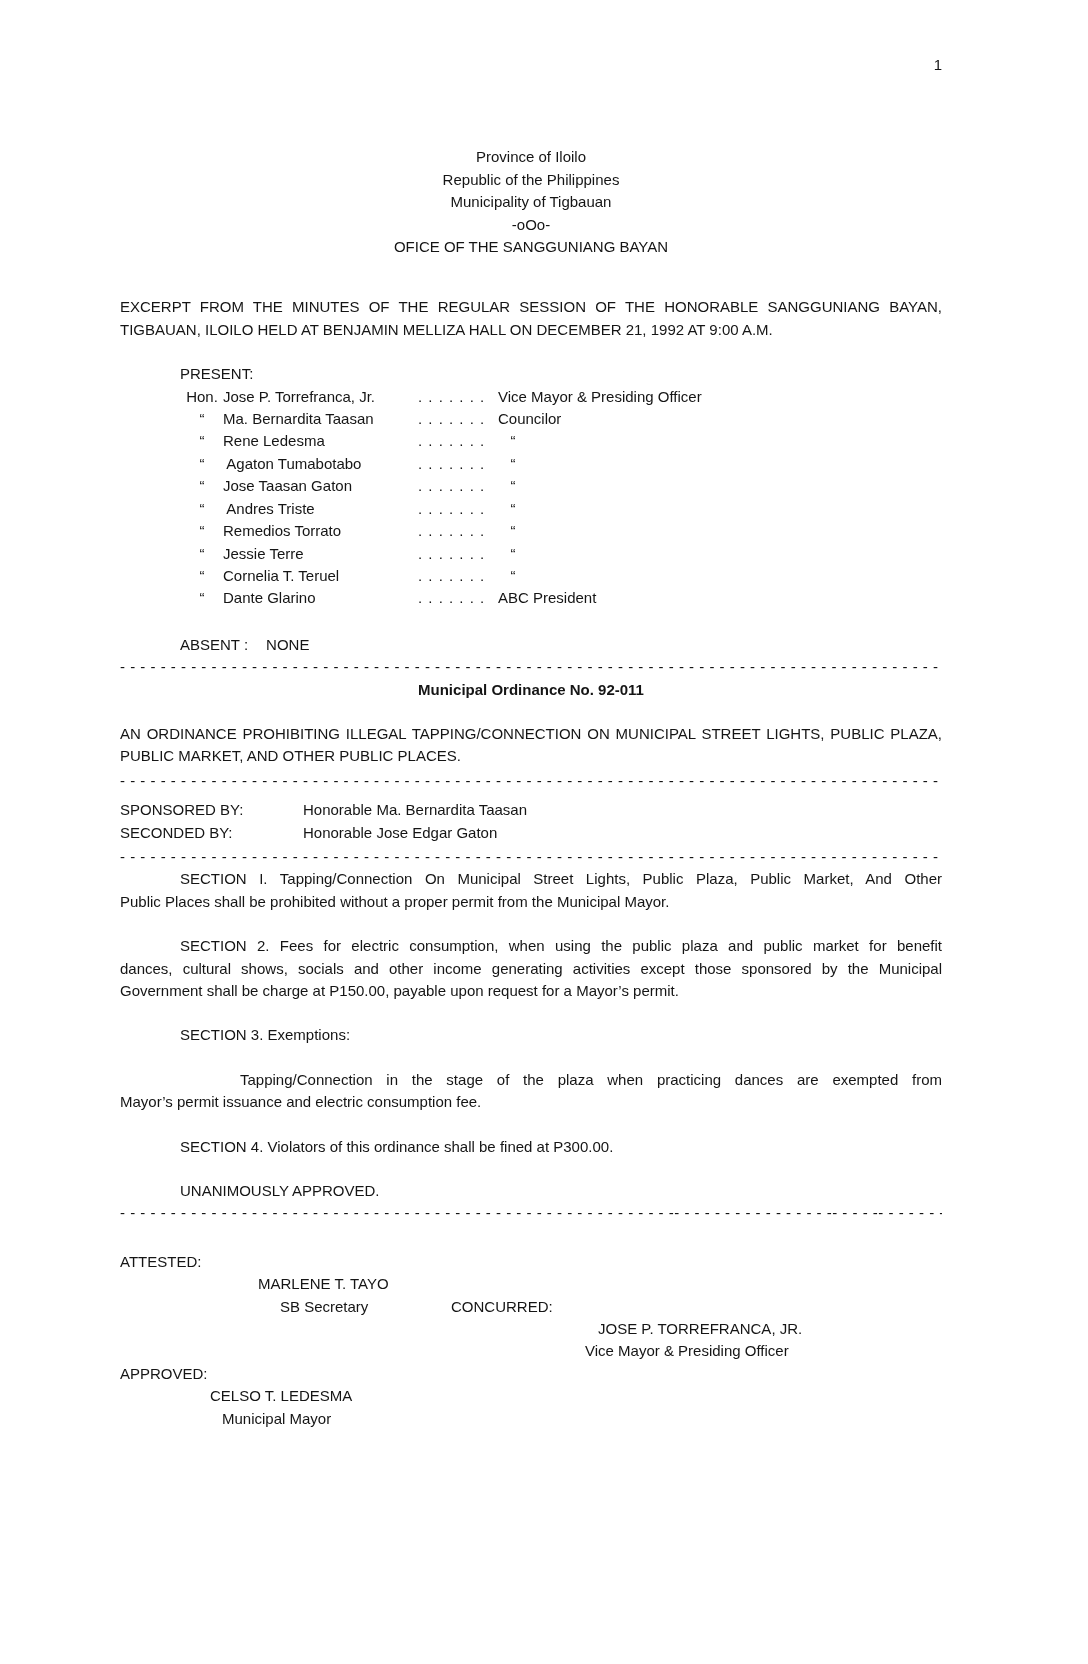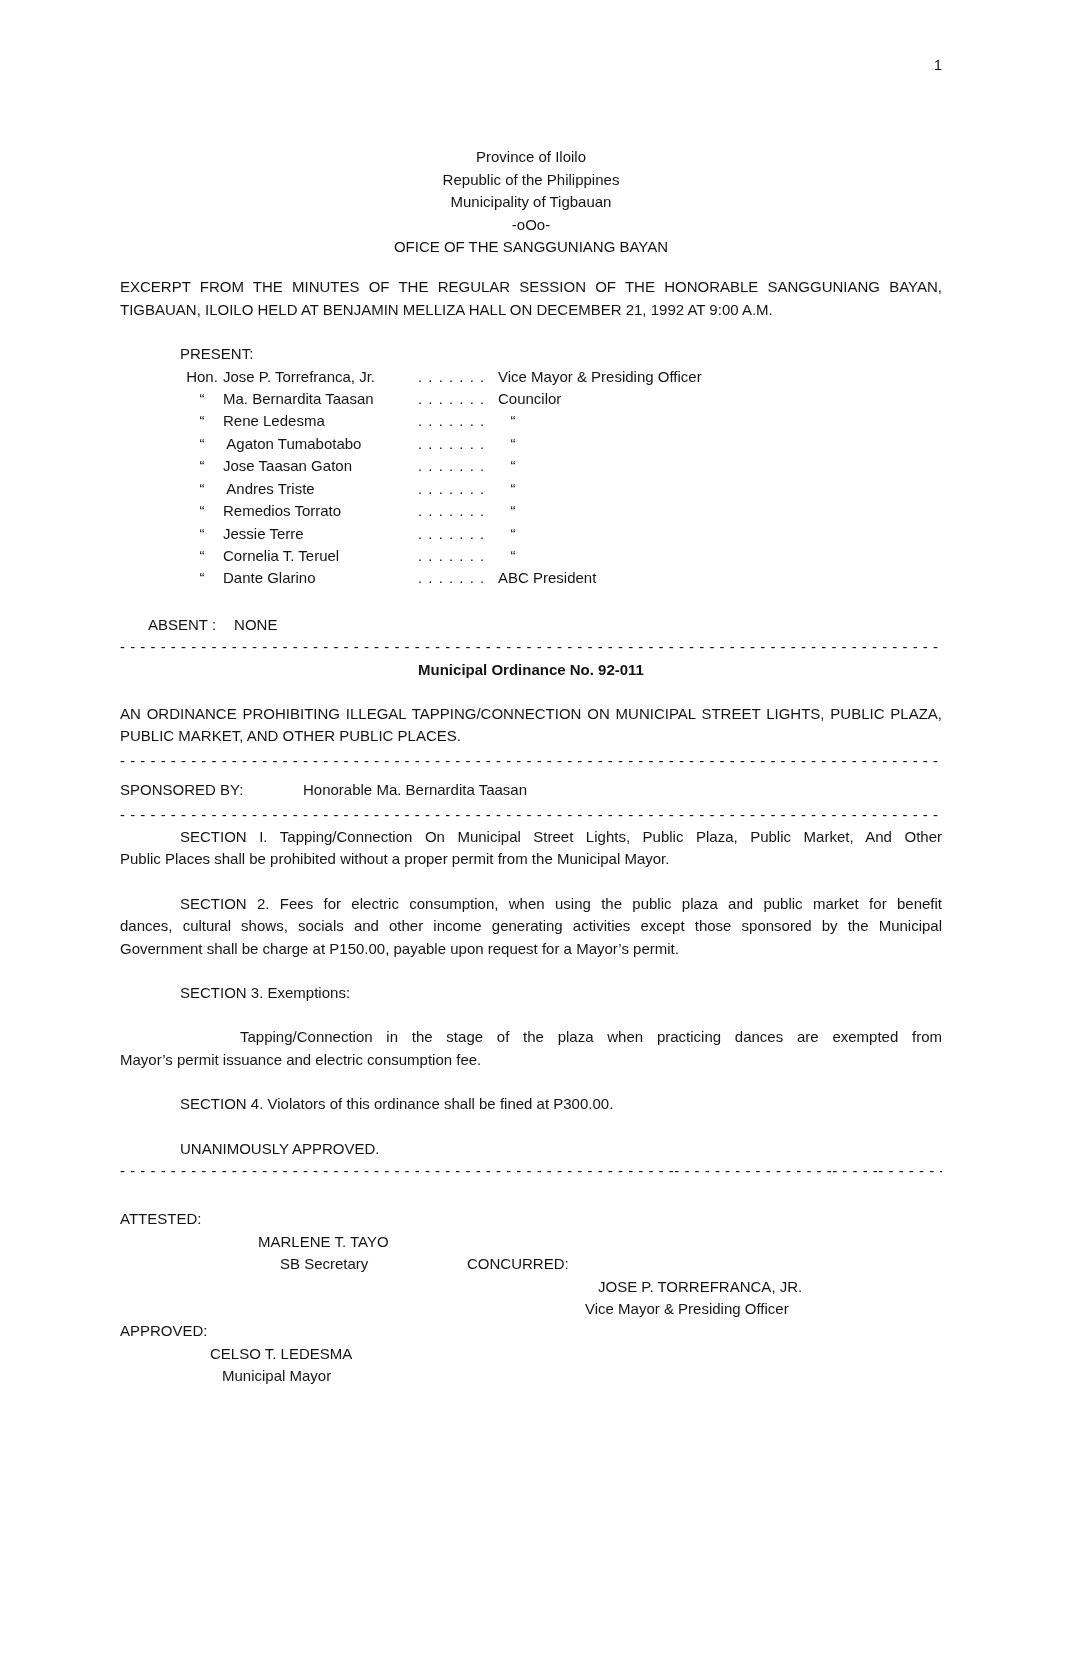--- a/index.html
+++ b/index.html
@@ -19,53 +19,53 @@
   .ind1 { padding-left: 60px; }
   .ind2 { padding-left: 120px; }
   .label-indent { margin-left: 60px; }
   .present-table { margin-left: 61px; }
   .p-row { display: flex; }
   .p-cell { white-space: pre; }
   .c-prefix { width: 42px; text-align: center; }
   .c-name { width: 195px; }
   .c-dots { width: 80px; letter-spacing: 1px; }
   .c-title { flex: 1; }
-  .absent-row { margin-left: 28px; margin-top: 24px; }
+  .absent-row { margin-left: 60px; margin-top: 24px; }
   .absent-row .val { margin-left: 18px; }
   .sep { white-space: nowrap; overflow: hidden; letter-spacing: 0.5px; height: 22.4px; }
   .ord-title { text-align: center; font-weight: bold; margin-top: 22px; }
   .sponsor-row { display: flex; margin-top: 7px; }
   .sponsor-row .sp-label { width: 183px; }
   .sig-block { margin-top: 26px; }
   .sig-line { min-height: 22.4px; position: relative; }
   .ml-90  { margin-left: 90px; }
   .ml-102 { margin-left: 102px; }
   .ml-138 { margin-left: 138px; }
   .ml-465 { margin-left: 465px; }
   .ml-478 { margin-left: 478px; }
   .abs-160 { position: absolute; left: 160px; top: 0; }
-  .abs-335 { position: absolute; left: 347px; top: 0; }
+  .abs-335 { position: absolute; left: 331px; top: 0; }
 </style>
 </head>
 <body>
 
 <div class="page">
   <div class="content">
 
     <div class="page-number">1</div>
 
     <div class="doc-header">
       <div class="line">Province of Iloilo</div>
       <div class="line">Republic of the Philippines</div>
       <div class="line">Municipality of Tigbauan</div>
       <div class="line">-oOo-</div>
       <div class="line">OFICE OF THE SANGGUNIANG BAYAN</div>
     </div>
 
-    <div class="para" style="margin-top:18px">
+    <div class="para" style="margin-top:38px">
       <div class="line j">EXCERPT FROM THE MINUTES OF THE REGULAR SESSION OF THE HONORABLE SANGGUNIANG BAYAN,</div>
       <div class="line">TIGBAUAN, ILOILO HELD  AT BENJAMIN MELLIZA HALL ON DECEMBER 21, 1992 AT 9:00 A.M.</div>
     </div>
 
     <div class="para label-indent" style="">PRESENT:</div>
 
     <div class="present-table">
       <div class="p-row">
         <span class="p-cell c-prefix">Hon.</span>
         <span class="p-cell c-name">Jose P. Torrefranca, Jr.</span>
@@ -139,20 +139,24 @@
     <div class="para">
       <div class="line j">AN ORDINANCE  PROHIBITING ILLEGAL TAPPING/CONNECTION ON MUNICIPAL STREET LIGHTS, PUBLIC PLAZA,</div>
       <div class="line">PUBLIC MARKET, AND OTHER PUBLIC PLACES.</div>
     </div>
 
     <div class="sep" style="margin-top:2px">- - - - - - - - -  - - - - - - - - - - - - - - - -  - - - - - - - - - - - - - - - - -  - - - - - - - - - - - - - - - - - - - - - - - - - - - - - - - - - - - - - - - - - - - - - - - - - - - -</div>
 
     <div class="sponsor-row">
       <span class="sp-label">SPONSORED BY:</span>
       <span>Honorable Ma. Bernardita Taasan</span>
+    </div>
+    <div class="sponsor-row" style="margin-top:0">
+      <span class="sp-label">SECONDED BY:</span>
+      <span>Honorable  Jose Edgar Gaton</span>
     </div>
 
     <div class="sep" style="margin-top:2px">- - - - - - - - -  - - - - - - - - - - - - - - - -  - - - - - - - - - - - - - - - - -  - - - - - - - - - - - - - - - - - - - - - - - - - - - - - - - - - - - - - - - - - - - - - - - - - - - -</div>
 
     <div class="para" style="margin-top:0">
       <div class="line j ind1">SECTION  I.  Tapping/Connection On Municipal Street Lights, Public Plaza, Public Market, And Other</div>
       <div class="line">Public Places shall be prohibited without a proper permit from the Municipal Mayor.</div>
     </div>
 
     <div class="para">

